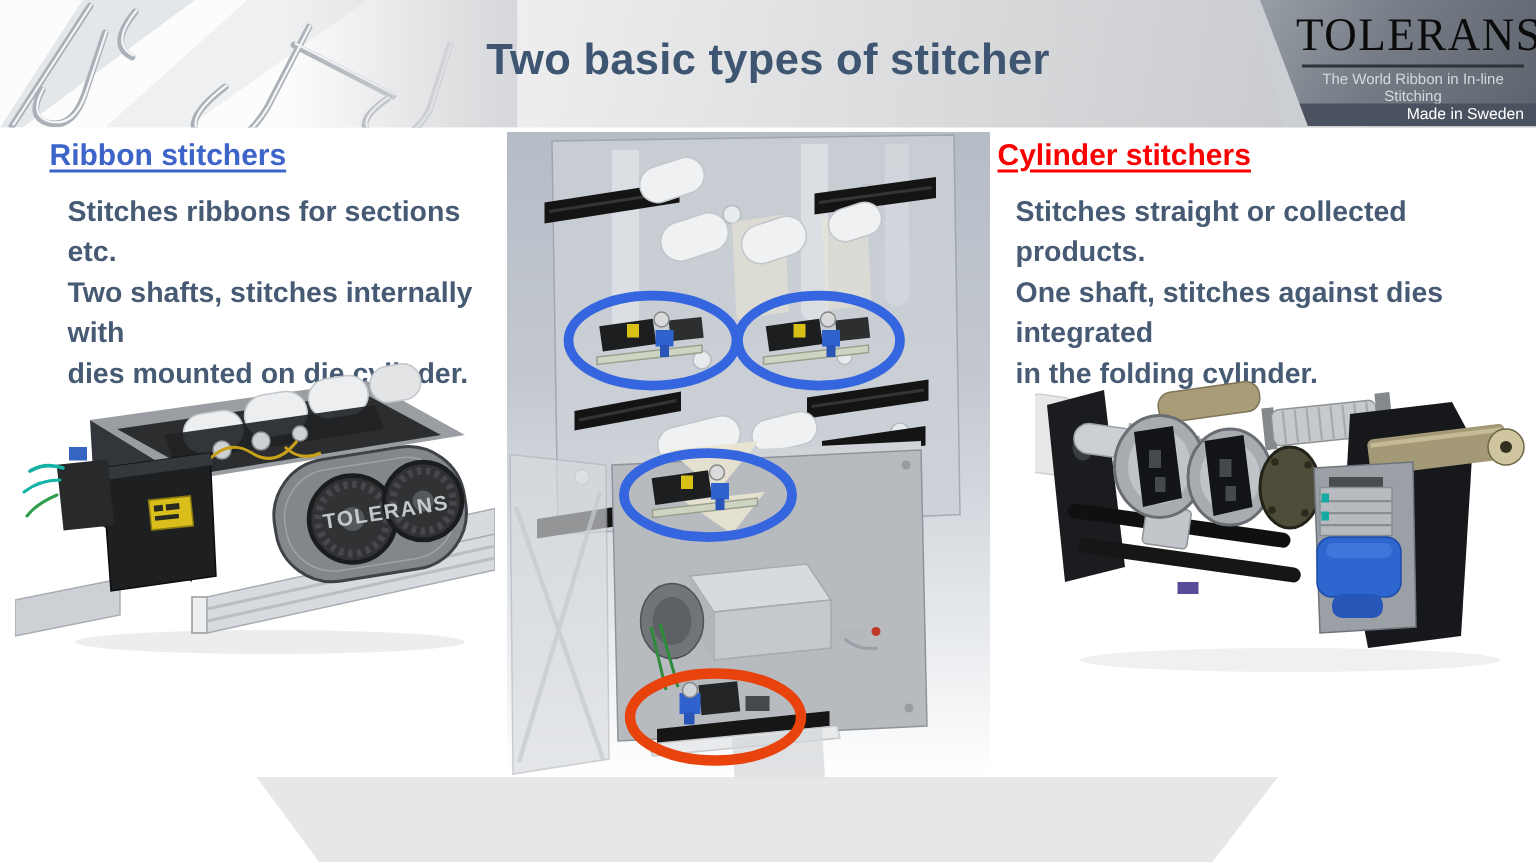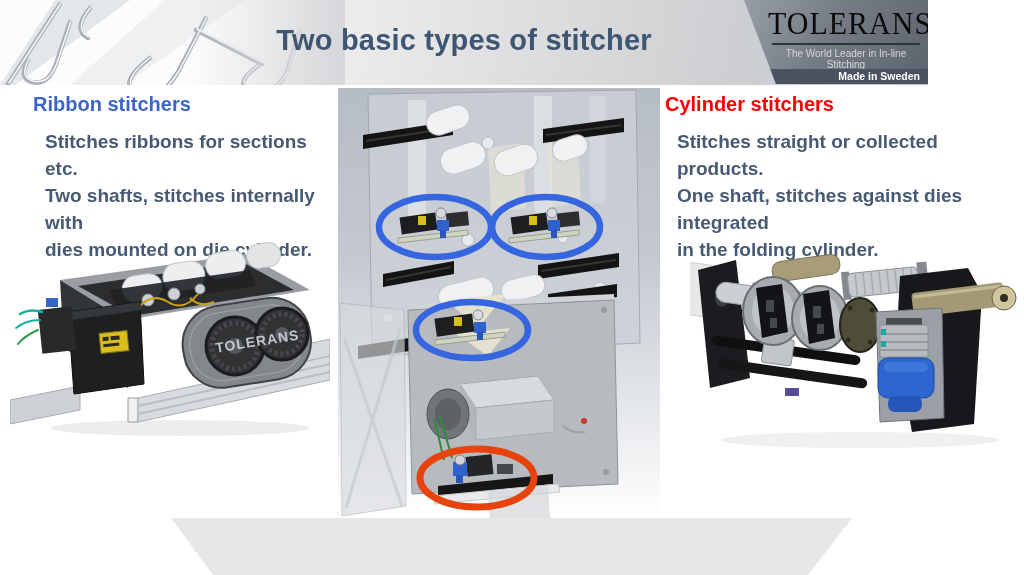--- a/index.html
+++ b/index.html
@@ -1,21 +1,21 @@
 <!DOCTYPE html>
 <html><head>
 <meta charset="utf-8">
 <style>
   html,body{margin:0;padding:0;background:#fff;}
   body{width:1024px;height:575px;position:relative;overflow:hidden;
        font-family:"Liberation Sans",sans-serif;}
   .slide{position:absolute;inset:0;background:#fff;}
 
   
-  .header{position:absolute;left:0;top:0;width:928px;height:85px;
+  .header{position:absolute;left:0;top:0;width:1024px;height:85px;
           background:linear-gradient(100deg,#fdfdfd 0%,#ededee 35%,#d7d8da 65%,#bfc1c4 100%);}
   .title{position:absolute;left:0;top:24px;width:100%;margin:0;text-align:center;
          font-size:29px;font-weight:bold;color:#3F5673;letter-spacing:.2px;}
 
   
   .wire-photo{position:absolute;left:0;top:0;width:345px;height:85px;overflow:hidden;}
   .wire-photo:after{content:"";position:absolute;inset:0;
          background:linear-gradient(to right,rgba(222,223,225,0) 55%,rgba(218,219,221,.85) 88%,rgba(214,215,218,1) 100%);}
 
   
@@ -23,28 +23,28 @@
          background:#cbcfd4;clip-path:polygon(14px 0,30px 0,52px 84px,36px 84px);}
   .logo-plate{position:absolute;top:0;right:0;width:190px;height:84px;
          background:linear-gradient(120deg,#9aa0a8 0%,#767c85 45%,#5d636c 100%);
          clip-path:polygon(6px 0,100% 0,100% 100%,38px 100%);}
   .logo-brand{margin:8px 6px 0 30px;text-align:center;
          font-family:"Liberation Serif",serif;font-size:30px;font-weight:500;
          color:#0b0b0c;letter-spacing:1px;line-height:32px;transform:scaleY(1.04);}
   .logo-rule{height:2px;background:#2e3338;margin:3px 8px 0 34px;}
   .logo-tagline{margin:3px 4px 0 30px;text-align:center;font-size:10px;color:#d5d9de;}
   .logo-origin{position:absolute;left:0;right:0;bottom:0;height:15px;background:#4a5260;
-         color:#fff;font-size:10.5px;font-weight:bold;text-align:right;
+         color:#fff;font-size:10.5px;font-weight:normal;text-align:right;
          padding-right:8px;line-height:15px;box-sizing:border-box;}
 
   
   .text-col{position:absolute;top:93px;}
   .text-left{left:33px;width:302px;}
   .text-right{left:665px;width:340px;}
-  .col-heading{font-size:20px;font-weight:bold;
+  .col-heading{font-size:20px;font-weight:bold;text-decoration:underline;
          text-decoration-thickness:2px;text-underline-offset:3px;margin:0 0 4px 0;}
   .heading-blue{color:#3D64C8;}
   .heading-red{color:#FB0000;}
   .col-desc{font-size:19px;font-weight:bold;color:#475A73;line-height:27px;
          white-space:pre-line;margin:12px;}
 
   
   .cad-panel{position:absolute;left:338px;top:88px;width:322px;height:430px;
          background:linear-gradient(180deg,#b6bcc6 0%,#c3c8d0 38%,#e2e5e9 72%,#ffffff 100%);}
   .machine-left{position:absolute;left:10px;top:228px;width:320px;height:235px;}
@@ -88,21 +88,21 @@
         </g>
       </svg>
     </div>
 
     <h1 class="title">Two basic types of stitcher</h1>
 
     <div class="logo-bevel"></div>
     <div class="logo-plate">
       <div class="logo-brand">TOLERANS</div>
       <div class="logo-rule"></div>
-      <div class="logo-tagline">The World Leader in In-line Stitching</div>
+      <div class="logo-tagline">The World Ribbon in In-line Stitching</div>
       <div class="logo-origin">Made in Sweden</div>
     </div>
   </div>
 
   <div class="text-col text-left">
     <div class="col-heading heading-blue">Ribbon stitchers</div>
     <p class="col-desc">Stitches ribbons for sections etc.
 Two shafts, stitches internally with
 dies mounted on die cylinder.</p>
   </div>

